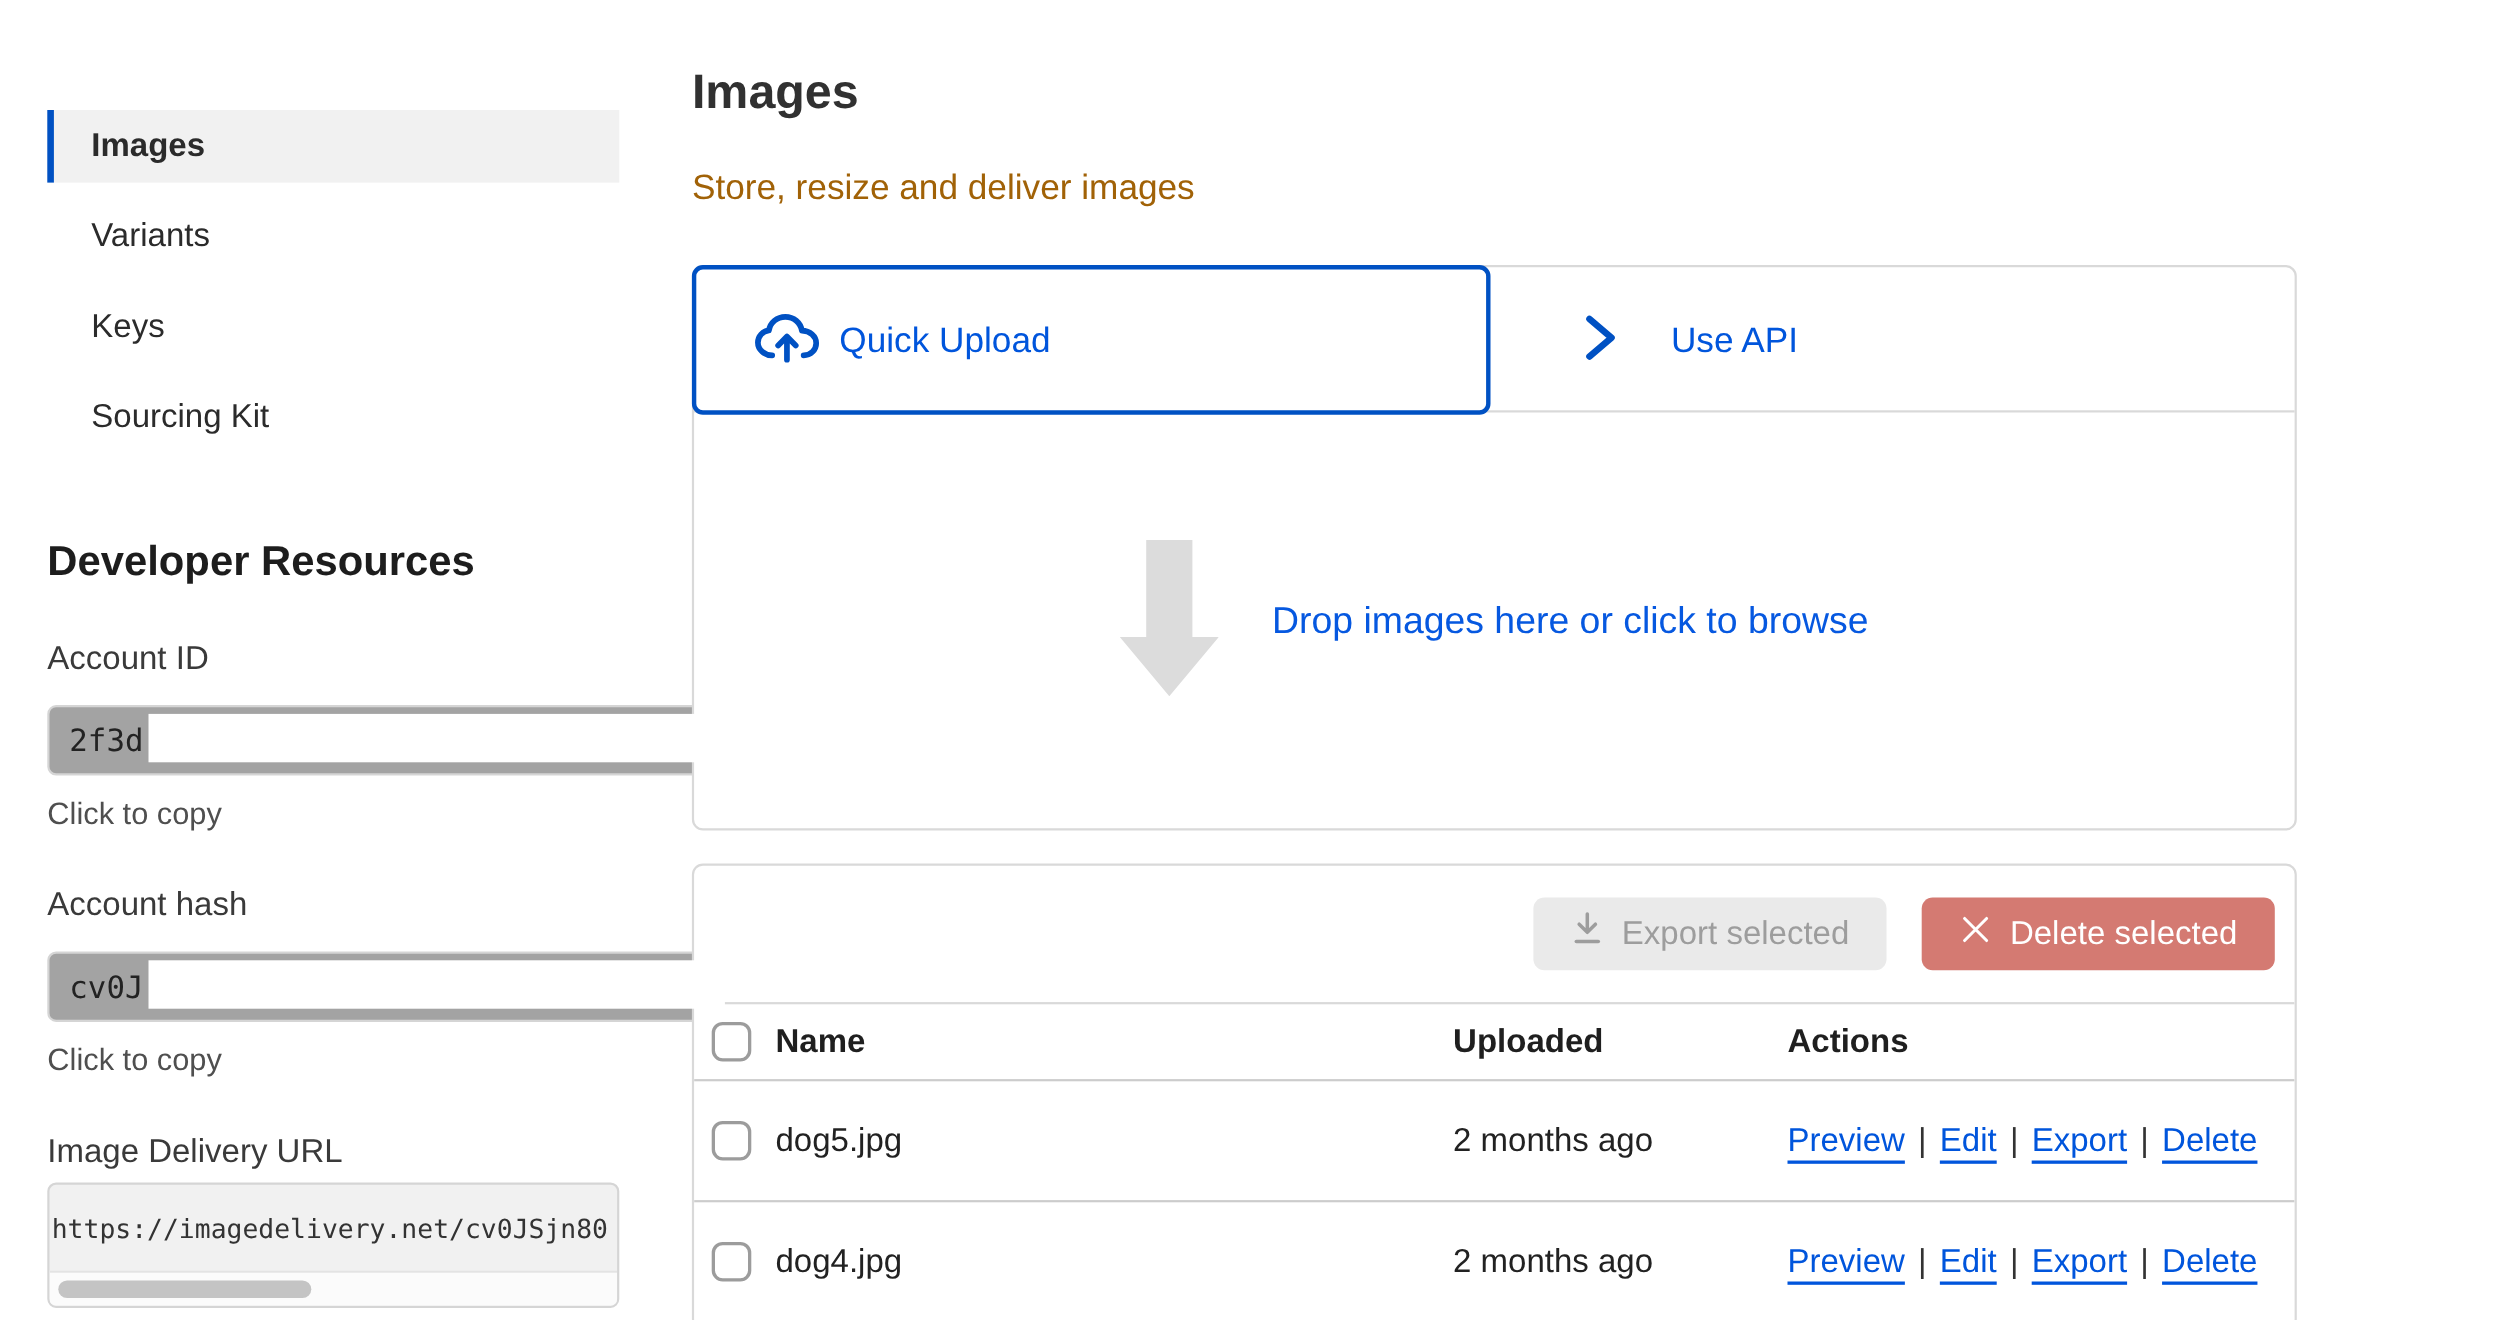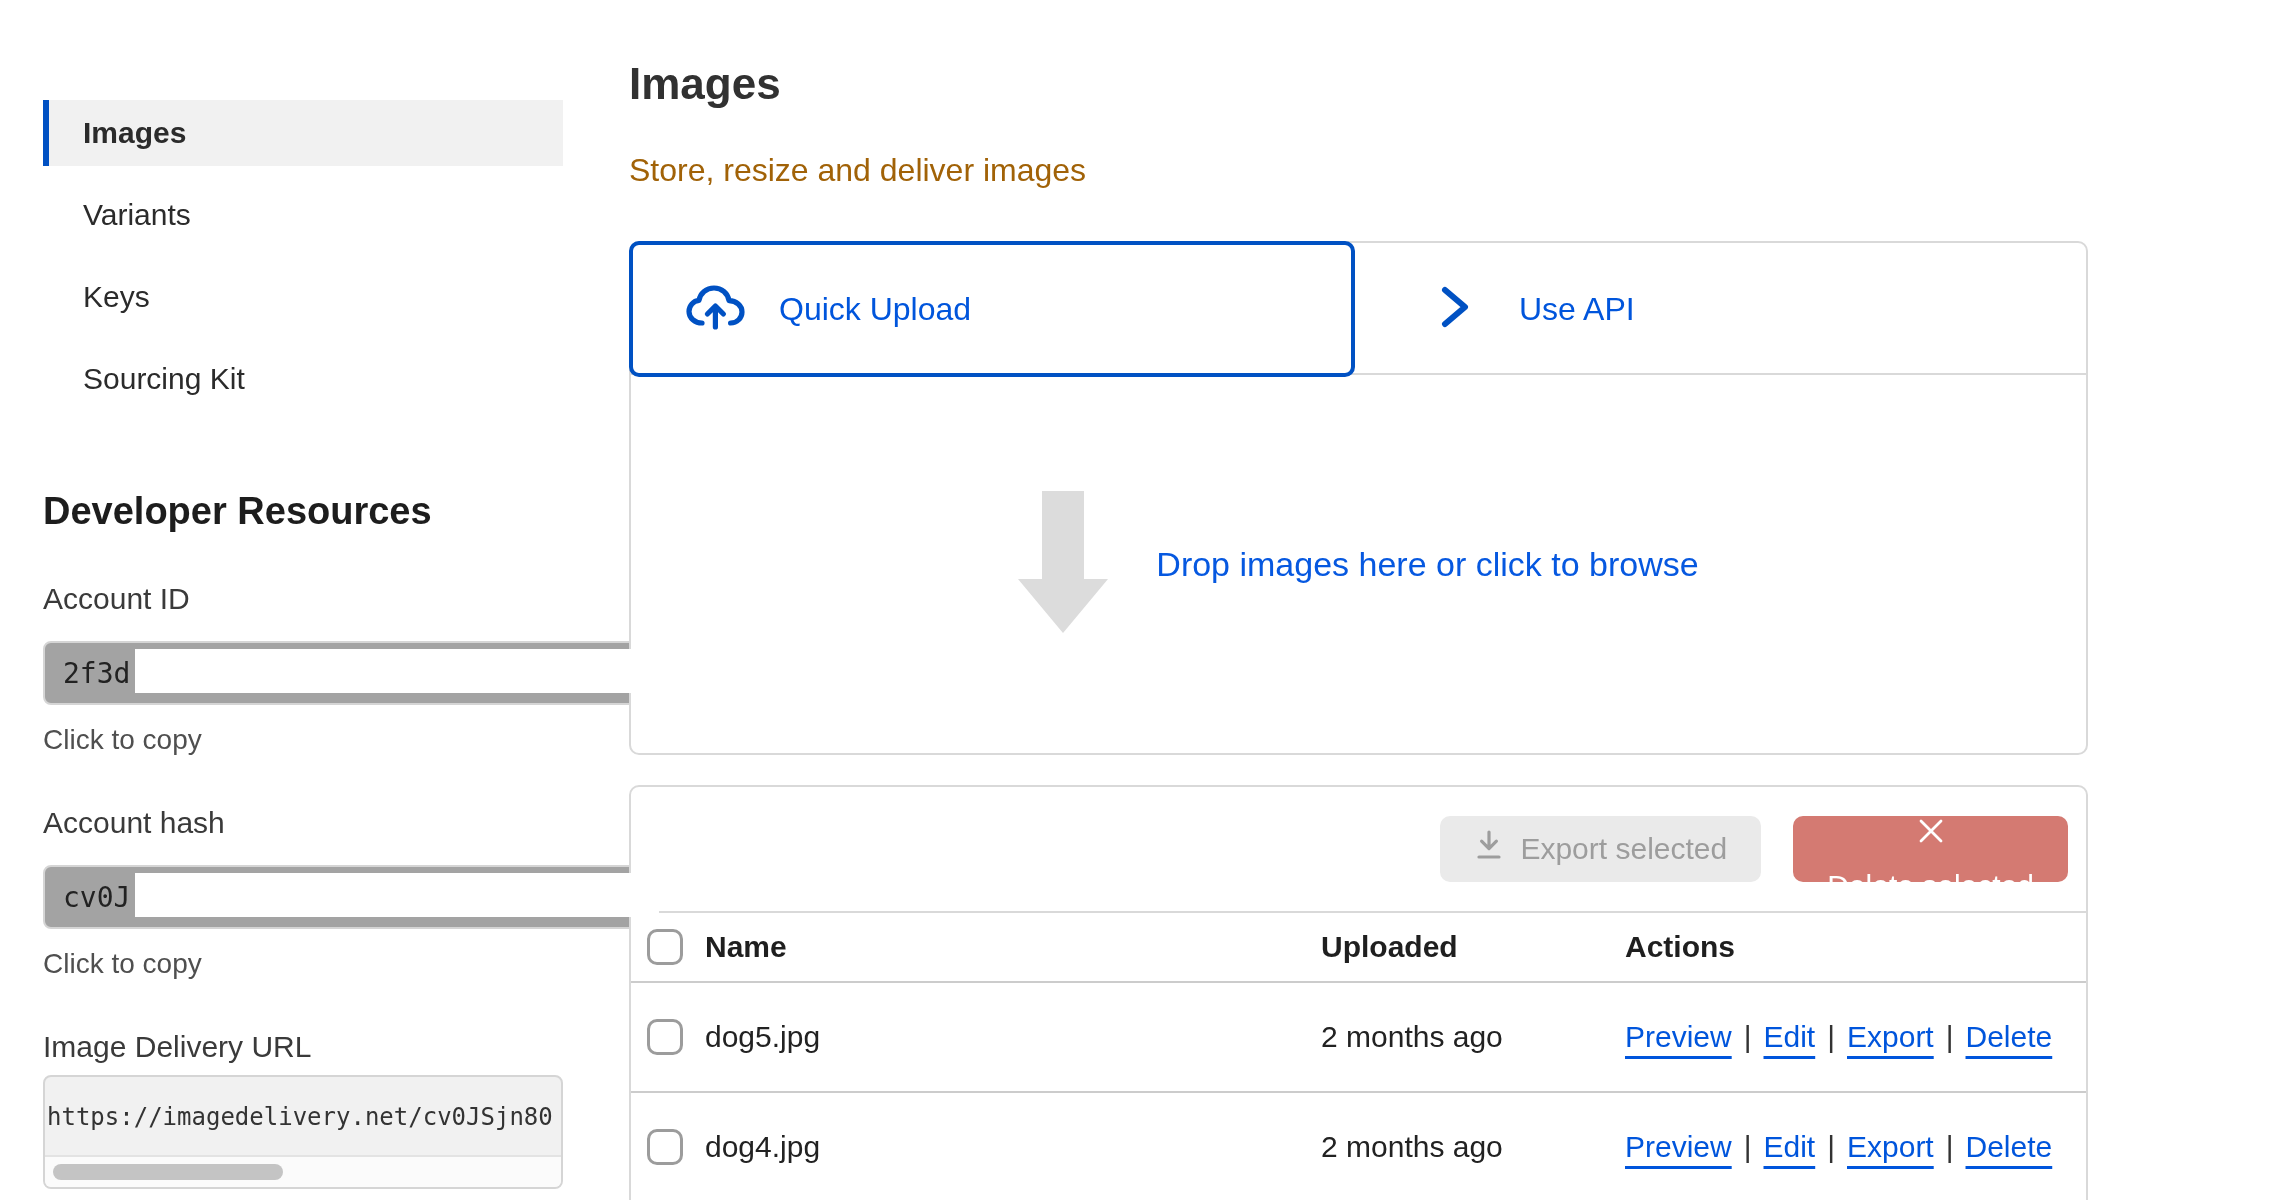--- a/index.html
+++ b/index.html
@@ -37,37 +37,37 @@
   
   .main { position:absolute; left:629px; top:0; width:1459px; }
   .page-title { margin-top:58px; font-size:44px; font-weight:700; color:#313131; line-height:52px; }
   .page-subtitle { margin-top:41px; font-size:32px; color:#a16207; line-height:38px; }
 
   .upload-card { position:relative; margin-top:52px; width:1459px; height:514px;
     border:2px solid #d9d9d9; border-radius:10px; background:#fff; }
   .tab-row { position:relative; height:132px; border-bottom:2px solid #d9d9d9; }
   .tab-active { position:absolute; left:-2px; top:-2px; width:726px; height:136px;
     border:4px solid #0051c3; border-radius:10px; background:#fff; z-index:2;
-    display:flex; align-items:center; padding-left:52px; gap:32px; cursor:pointer; }
+    display:flex; align-items:center; padding-left:52px; gap:16px; cursor:pointer; }
   .tab-active .tab-label { font-size:32px; color:#0055dc; font-weight:500; }
   .tab-api { position:absolute; left:806px; top:0; height:132px; display:flex; align-items:center; gap:48px; cursor:pointer; }
   .tab-api .tab-label { font-size:32px; color:#0055dc; font-weight:500; }
 
   .dropzone { height:378px; display:flex; align-items:center; justify-content:center; gap:48px; cursor:pointer; }
   .drop-text { font-size:34px; color:#0658e0; }
 
   
   .table-card { margin-top:30px; width:1459px; height:424px;
     border:2px solid #d9d9d9; border-radius:10px; background:#fff; overflow:hidden; }
   .toolbar { height:126px; display:flex; align-items:center; justify-content:flex-end;
     gap:32px; padding-right:18px; border-bottom:2px solid #d9d9d9; }
   .btn { height:66px; display:flex; align-items:center; gap:16px; padding:0 34px;
     border:none; border-radius:10px; font-size:30px; font-family:"Liberation Sans", sans-serif; cursor:pointer; }
   .btn-export { background:#eaeaea; color:#9d9d9d; }
-  .btn-delete { background:#d47a72; color:#fff;flex-direction:column; }
+  .btn-delete { background:#d47a72; color:#fff; }
 
   .thead, .trow { display:grid; grid-template-columns:58px 616px 304px 1fr;
     align-items:center; padding-left:16px; }
   .thead { height:70px; border-bottom:2px solid #cccccc; font-weight:700; font-size:30px; color:#1f1f1f; }
   .trow { height:110px; border-bottom:2px solid #cccccc; font-size:30px; color:#222; }
   .checkbox { width:36px; height:36px; border:3px solid #9c9c9c; border-radius:10px; background:#fff; cursor:pointer; }
   .actions a, .actions .link { color:#0055dc; text-decoration:underline; text-decoration-thickness:3px;
     text-underline-offset:9px; cursor:pointer; }
   .actions .sep { color:#333; padding:0 12px; }
 </style>

